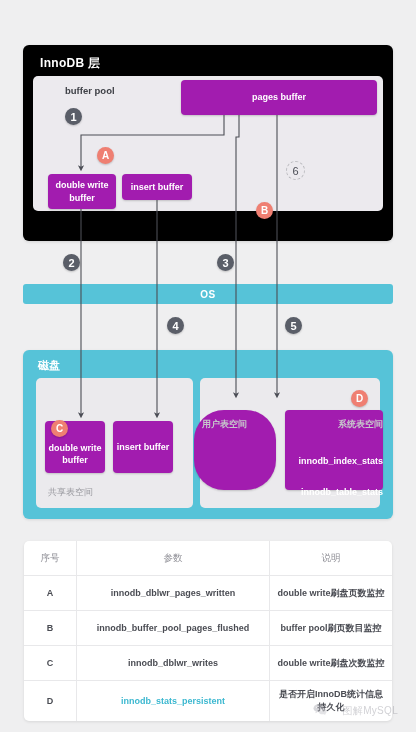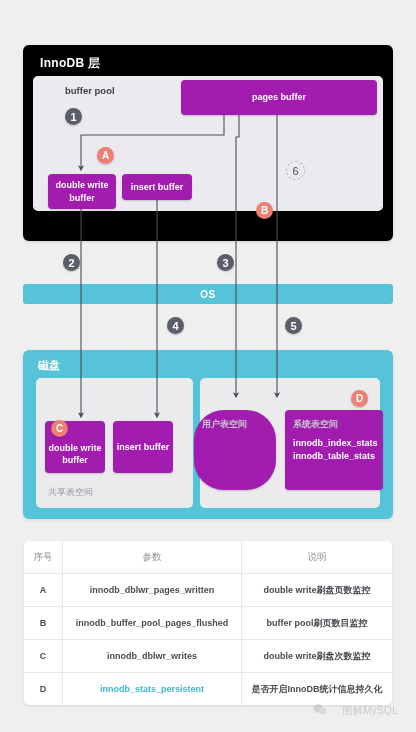--- a/index.html
+++ b/index.html
@@ -93,39 +93,39 @@
   }
   #shared-ts{left:13px;top:28px;width:157px;height:130px;}
   #tablespace-group{left:177px;top:28px;width:180px;height:130px;}
   .ts-caption{
     position:absolute;left:12px;bottom:9px;
     font-size:9px;color:#9a9aa0;
   }
   #dw-buffer-disk{left:45px;top:421px;width:60px;height:52px;align-items:flex-end;padding-bottom:7px;box-sizing:border-box;}
   #insert-buffer-disk{left:113px;top:421px;width:60px;height:52px;}
   #user-ts{left:194px;top:410px;width:82px;height:80px;align-items:flex-start;justify-content:flex-start;padding:8px 0 0 8px;box-sizing:border-box;color:#c7c7cc;font-size:9px;border-radius:30px;}
-  #system-ts{left:285px;top:410px;width:98px;height:80px;flex-direction:column;align-items:flex-start;justify-content:flex-start;padding:8px 0 0 8px;box-sizing:border-box;}
+  #system-ts{left:285px;top:410px;width:98px;height:80px;flex-direction:column;align-items:flex-end;justify-content:flex-start;padding:8px 0 0 8px;box-sizing:border-box;gap:18px;}
   #system-ts .sys-head{color:#c7c7cc;font-size:9px;font-weight:bold;margin-bottom:7px;}
   #system-ts .sys-row{color:#ffffff;font-size:9px;font-weight:bold;line-height:1.45;}
 
   
   .wires{position:absolute;left:0;top:0;width:416px;height:732px;pointer-events:none;}
 
   
   .param-table{
     position:absolute;left:24px;top:541px;width:368px;
     background:#ffffff;border-radius:5px;
     box-shadow:0 1px 3px rgba(0,0,0,.1);
     overflow:hidden;
     border-collapse:collapse;
   }
   .param-table table{width:100%;border-collapse:collapse;table-layout:fixed;}
   .param-table th,.param-table td{
     border:1px solid #e8e8ea;
-    padding:0;height:32px;
+    padding:7px;height:20px;
     font-size:9px;text-align:center;vertical-align:middle;
   }
   .param-table th{color:#8e8e95;font-weight:normal;font-size:9.5px;}
   .param-table td{color:#4a4c53;font-weight:bold;}
   .col-idx{width:38px;}
   .col-param{width:178px;}
   .col-desc{width:auto;}
   .param-table td.idx{font-weight:bold;color:#4a4c53;}
   .param-table td.link{color:#3cb8d0;font-weight:bold;}
   .param-table td.desc{color:#4a4c53;font-weight:bold;}

